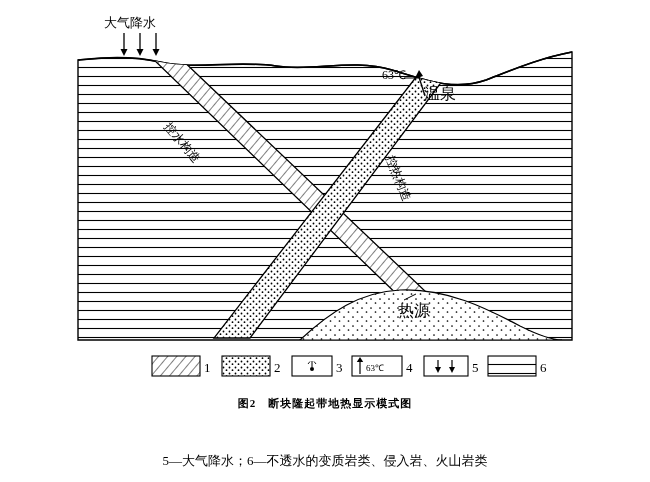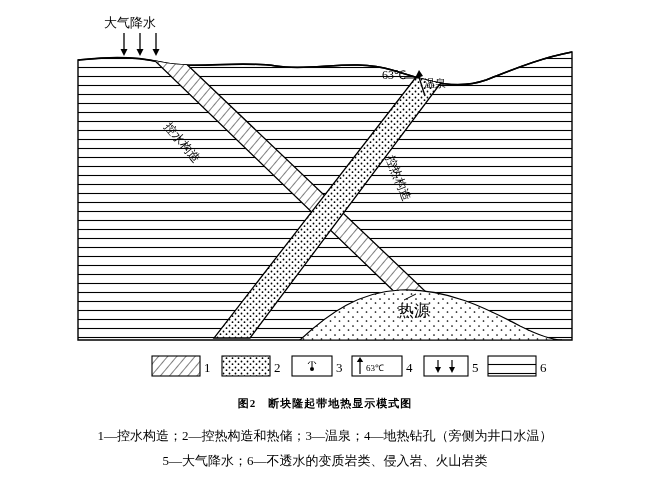--- a/index.html
+++ b/index.html
@@ -49,21 +49,21 @@
   .legend-line-1 { top: 427px; }
   .legend-line-2 { top: 452px; }
   .lbl {
     position: absolute;
     font-size: 12px;
     font-family: "Liberation Serif", serif;
     white-space: nowrap;
   }
   .lbl-precip { left: 104px; top: 14px; font-size: 13px; }
   .lbl-temp { left: 382px; top: 66px; font-size: 12px; }
-  .lbl-spring { left: 424px; top: 76px; font-size: 11px; }
+  .lbl-spring { left: 424px; top: 84px; font-size: 16px; }
   .lbl-heat { left: 398px; top: 301px; font-size: 16px; }
   .lbl-rot {
     position: absolute;
     font-size: 12px;
     font-family: "Liberation Serif", serif;
     white-space: nowrap;
     transform-origin: left top;
   }
   .lbl-water-struct {
     left: 173px; top: 119px;
@@ -208,16 +208,15 @@
   <div class="legend-num" style="left:204px; top:360px;">1</div>
   <div class="legend-num" style="left:274px; top:360px;">2</div>
   <div class="legend-num" style="left:336px; top:360px;">3</div>
   <div class="legend-num" style="left:406px; top:360px;">4</div>
   <div class="legend-num" style="left:472px; top:360px;">5</div>
   <div class="legend-num" style="left:540px; top:360px;">6</div>
 
   <div class="legend-swatch-temp" style="left:366px; top:361px;">63℃</div>
 
   <div class="caption-title">图2　断块隆起带地热显示模式图</div>
-  <div class="legend-text legend-line-1">1—控水构造；2—控热构造和热储；3—温泉；4—地热钻孔（旁侧为井口水温）</div>
   <div class="legend-text legend-line-2">5—大气降水；6—不透水的变质岩类、侵入岩、火山岩类</div>
 
 </div>
 
 </body></html>

